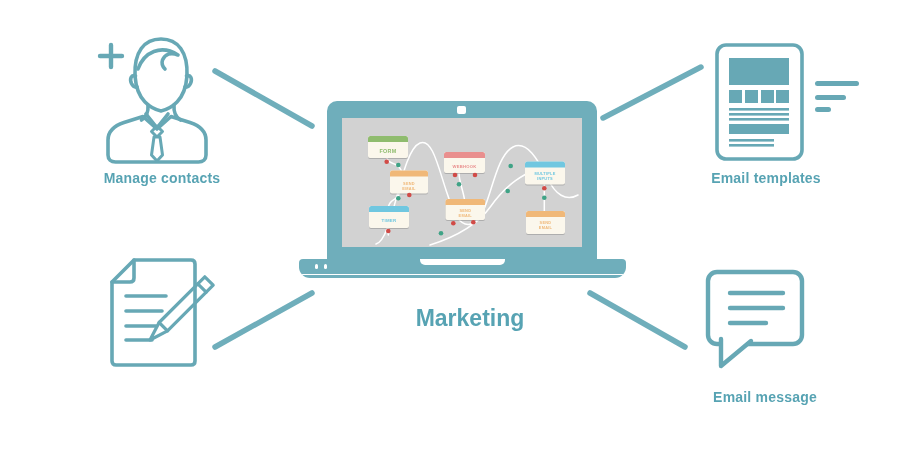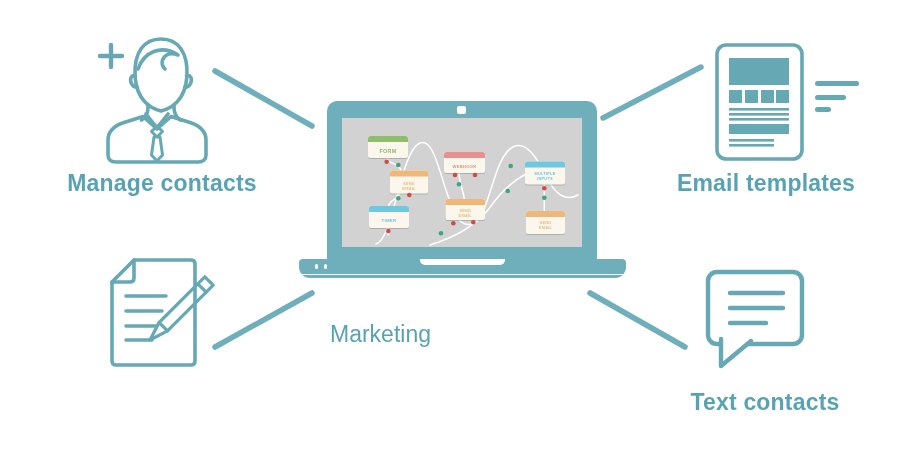--- a/index.html
+++ b/index.html
@@ -11,24 +11,24 @@
   .stage{position:relative;width:920px;height:476px;background:#fff;overflow:hidden;
          font-family:"Liberation Sans",sans-serif;}
   .abs{position:absolute;}
   
   .link-line{stroke:var(--laptop-body);stroke-width:5.5;stroke-linecap:round;}
   
   .ol{stroke:var(--teal);fill:none;stroke-width:3.6;stroke-linecap:round;stroke-linejoin:round;}
   .ol-thick{stroke:var(--teal);fill:none;stroke-width:4.4;stroke-linecap:round;stroke-linejoin:round;}
   .fl{fill:var(--teal);stroke:none;}
   
-  .label{position:absolute;width:260px;text-align:center;font-weight:bold;font-size:23px;
+  .label{position:absolute;width:260px;text-align:center;font-weight:bold;font-size:14px;
          color:var(--text-teal);letter-spacing:0.2px;}
-  .title{position:absolute;width:280px;text-align:left;font-weight:normal;font-size:23px;
-         line-height:29px;color:var(--text-teal);margin-top:16px;}
+  .title{position:absolute;width:280px;text-align:center;font-weight:bold;font-size:23px;
+         line-height:29px;color:var(--text-teal);}
   
   .laptop-top{position:absolute;left:327px;top:101px;width:270px;height:158px;
               background:var(--laptop-body);border-radius:10px 10px 0 0;}
   .camera{position:absolute;left:130px;top:5px;width:9px;height:8px;background:#fff;border-radius:2px;}
   .screen{position:absolute;left:342px;top:118px;width:240px;height:129px;background:var(--screen-bg);}
   .laptop-base{position:absolute;left:299px;top:259px;width:327px;height:19px;
                background:var(--laptop-body);border-radius:4px 4px 11px 11px;}
   .base-notch{position:absolute;left:121px;top:0;width:85px;height:6px;background:#fff;
               border-radius:0 0 5px 5px;}
   .base-line{position:absolute;left:3px;top:14.5px;width:321px;height:1.6px;background:#fff;border-radius:1px;}
@@ -183,19 +183,19 @@
   </div>
   <div class="laptop-base">
     <div class="base-notch"></div>
     <div class="base-dot" style="left:16px"></div>
     <div class="base-dot" style="left:25px"></div>
     <div class="base-line"></div>
   </div>
 
   <div class="label" style="left:32px;top:170px">Manage contacts</div>
   <div class="label" style="left:636px;top:170px">Email templates</div>
-  <div class="label" style="left:635px;top:389px">Text contacts</div>
+  <div class="label" style="left:635px;top:389px">Email message</div>
 
   <div class="title" style="left:330px;top:304px">
     <div>Marketing</div>
   </div>
 
 </div>
 
 </body></html>

